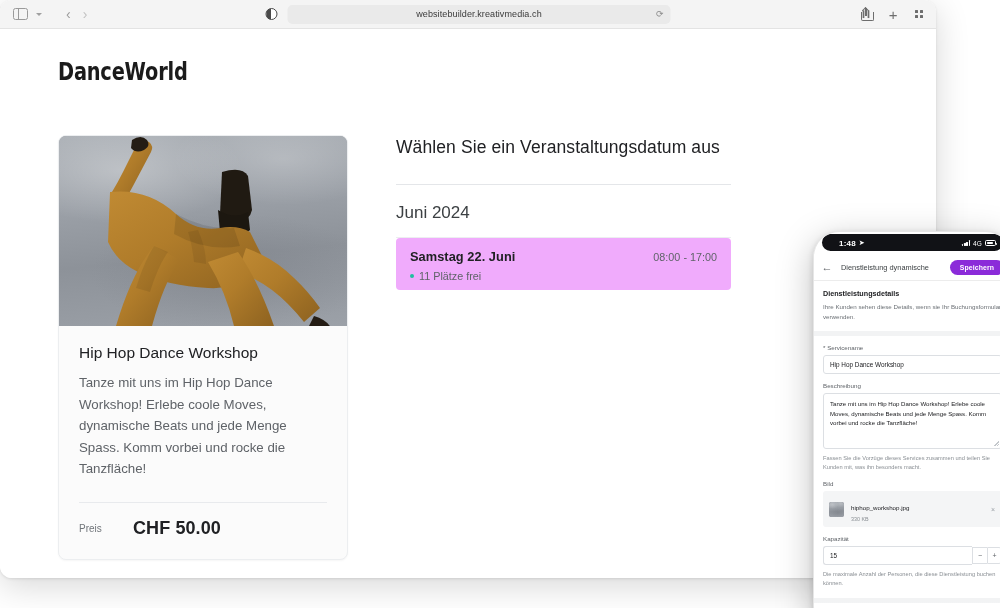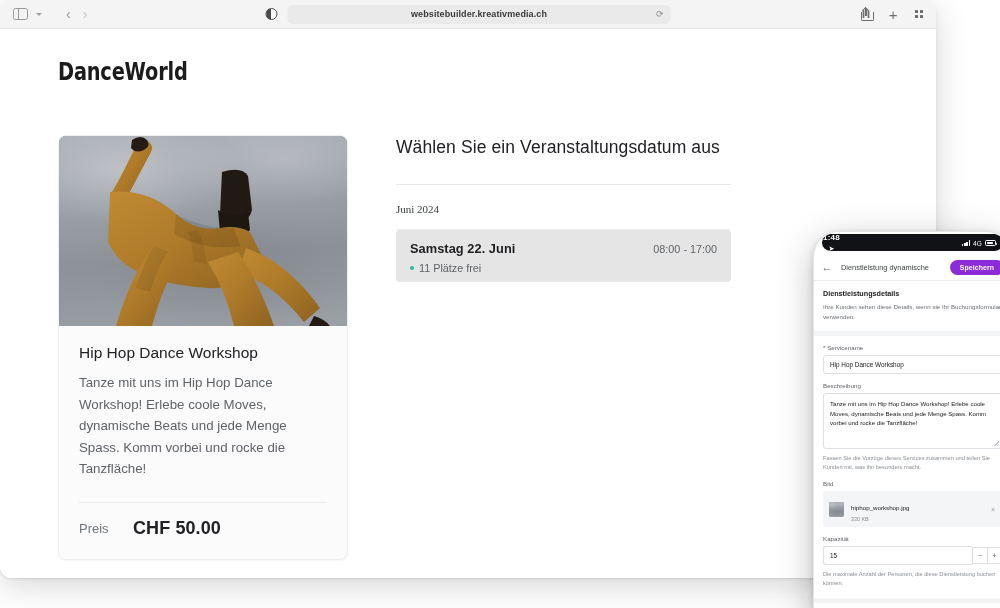--- a/index.html
+++ b/index.html
@@ -35,21 +35,21 @@
   .arrow { font-size: 14px; color: #9b9b9b; line-height: 1; padding: 0 3px; }
   .arrow.fwd { color: #c2c2c2; }
   .nav-space { width: 9px; }
 
   .urlwrap { position:absolute; left:50%; transform:translateX(-50%); display:flex; align-items:center; gap:10px; }
   .reader-ico { width:12px;height:12px;border-radius:50%;border:1.5px solid #4a4a4a; background:linear-gradient(90deg,#4a4a4a 50%, #fff 50%); }
   .urlbar {
     width: 383px; height: 19px; background:#eaeaea; border-radius:5px;
     display:flex; align-items:center; justify-content:center; position:relative;
   }
-  .urltext { font-size:9px; color:#3a3a3a; letter-spacing:0.1px;font-weight:bold; }
+  .urltext { font-size:9px; color:#3a3a3a; letter-spacing:0.1px; }
   .reload { position:absolute; right:7px; font-size:9px; color:#8a8a8a; }
 
   .chrome-right { position:absolute; right:13px; display:flex; align-items:center; gap:17px; color:#6d6d6d; }
   .share-ico { position:relative; width:11px; height:13px; }
   .share-ico:before { content:""; position:absolute; left:0; bottom:0; width:11px; height:8px; border:1.3px solid #6d6d6d; border-top:none; border-radius:0 0 2px 2px; }
   .share-ico:after { content:""; position:absolute; left:4.5px; top:0; width:1.3px; height:8px; background:#6d6d6d;
      box-shadow: -2.5px 2.2px 0 -0.15px #6d6d6d, 2.5px 2.2px 0 -0.15px #6d6d6d; }
   .share-arrowhead { position:absolute; left:2.2px; top:0.5px; width:5px; height:5px; border-left:1.3px solid #6d6d6d; border-top:1.3px solid #6d6d6d; transform:rotate(45deg); }
   .plus-ico { font-size:15px; color:#6d6d6d; line-height:1; font-weight:300; }
   .grid-ico { display:grid; grid-template-columns:repeat(2,3.4px); grid-template-rows:repeat(2,3.4px); gap:1.6px; }
@@ -93,31 +93,31 @@
       radial-gradient(ellipse 55% 35% at 78% 12%, rgba(255,255,255,0.22), rgba(255,255,255,0) 70%),
       radial-gradient(ellipse 70% 45% at 60% 72%, rgba(120,124,132,0.45), rgba(120,124,132,0) 70%),
       linear-gradient(175deg, #a9aeb4 0%, #9ba0a7 35%, #8d9299 62%, #9ca1a8 100%);
   }
   .product-img svg { position:absolute; inset:0; width:100%; height:100%; }
   .product-info { padding: 18px 20px 4px 20px; }
   .p-title { font-size:15.5px; color:#202124; font-weight:400; margin-bottom:10px; }
   .p-desc { font-size:13.3px; line-height:1.62; color:#5f6368; }
   .p-rule { height:1px; background:#e8eaed; margin: 18px 20px 0 20px; }
   .p-price-row { display:flex; align-items:center; padding: 15px 20px 20px 20px; }
-  .p-price-label { font-size:13px; color:#70757a; width:54px; }
+  .p-price-label { font-size:10px; color:#70757a; width:54px; }
   .p-price-val { font-size:18px; color:#202124; font-weight:700; letter-spacing:0.1px; }
 
   
   .booking { width: 335px; padding-top: 2px; }
   .booking-title { font-size:17.5px; color:#202124; font-weight:400; letter-spacing:0.1px; }
   .booking-rule { height:1px; background:#e4e6e9; margin-top:26px; }
-  .month-label { font-size:11px; color:#3c4043; margin-top:18px;font-family:Liberation Serif, serif; }
+  .month-label { font-size:17px; color:#3c4043; margin-top:18px; }
   .slot-rule { height:1px; background:#eceef0; margin-top:14px; }
   .slot {
-    margin-top:0; background:#e5e5e5; border-radius:4px;
+    margin-top:0; background:#f0abfc; border-radius:4px;
     padding: 11px 14px 11px 14px; display:flex; justify-content:space-between; align-items:flex-start;
     height: 52px;
   }
   .slot-l .slot-date { font-size:12.8px; color:#202124; font-weight:700; letter-spacing:0.05px; }
   .slot-free { font-size:10.8px; color:#5f6368; margin-top:6px; display:flex; align-items:center; gap:5px; }
   .dot { width:4px; height:4px; border-radius:50%; background:#1fbfa0; display:inline-block; }
   .slot-time { font-size:10.8px; color:#5f6368; padding-top:2px; }
 
   
   .phone {
@@ -131,21 +131,21 @@
   }
   .phone-status {
     position:relative; height: 22px; display:flex; align-items:center;
     justify-content:space-between; padding: 0 9px;
   }
   .st-black {
     position:absolute; left:8px; right:8px; top:2px; height:17px;
     background:#111216; border-radius: 9px;
   }
   .st-left, .st-right { position:relative; z-index:2; display:flex; align-items:center; gap:3px; color:#fff; }
-  .st-left { margin-left:0;flex-direction:column; }
+  .st-left { margin-left:16px; }
   .st-right { margin-right:6px; }
   .st-time { font-size:8px; font-weight:700; color:#fff; letter-spacing:0.2px;}
   .loc-ico { font-size:7px; color:#fff; transform: rotate(0deg);}
   .bars { display:flex; align-items:flex-end; gap:0.8px; height:6px; }
   .bars i { width:1.4px; background:#fff; border-radius:0.4px; display:block; }
   .bars i:nth-child(1){height:2px}.bars i:nth-child(2){height:3.2px}.bars i:nth-child(3){height:4.4px}.bars i:nth-child(4){height:5.6px}
   .net { font-size:6.5px; color:#fff; letter-spacing:0.2px; }
   .batt { width:11px; height:6px; border:0.9px solid #fff; border-radius:1.6px; position:relative; }
   .batt:after { content:""; position:absolute; right:-2.2px; top:1.6px; width:1.2px; height:2.6px; background:#fff; border-radius:0 1px 1px 0; }
   .batt i { position:absolute; left:0.8px; top:0.8px; bottom:0.8px; width:6.5px; background:#fff; border-radius:0.8px; display:block;}

